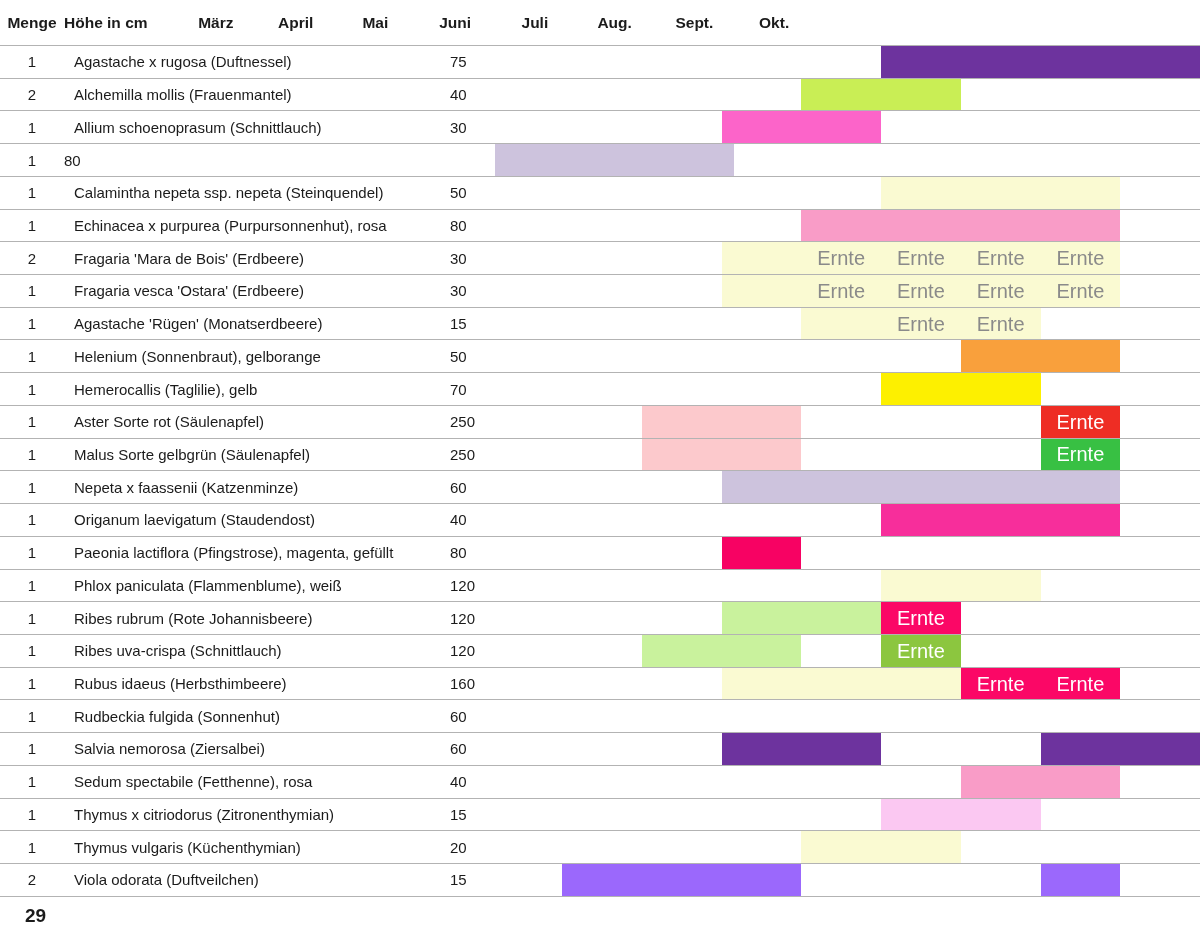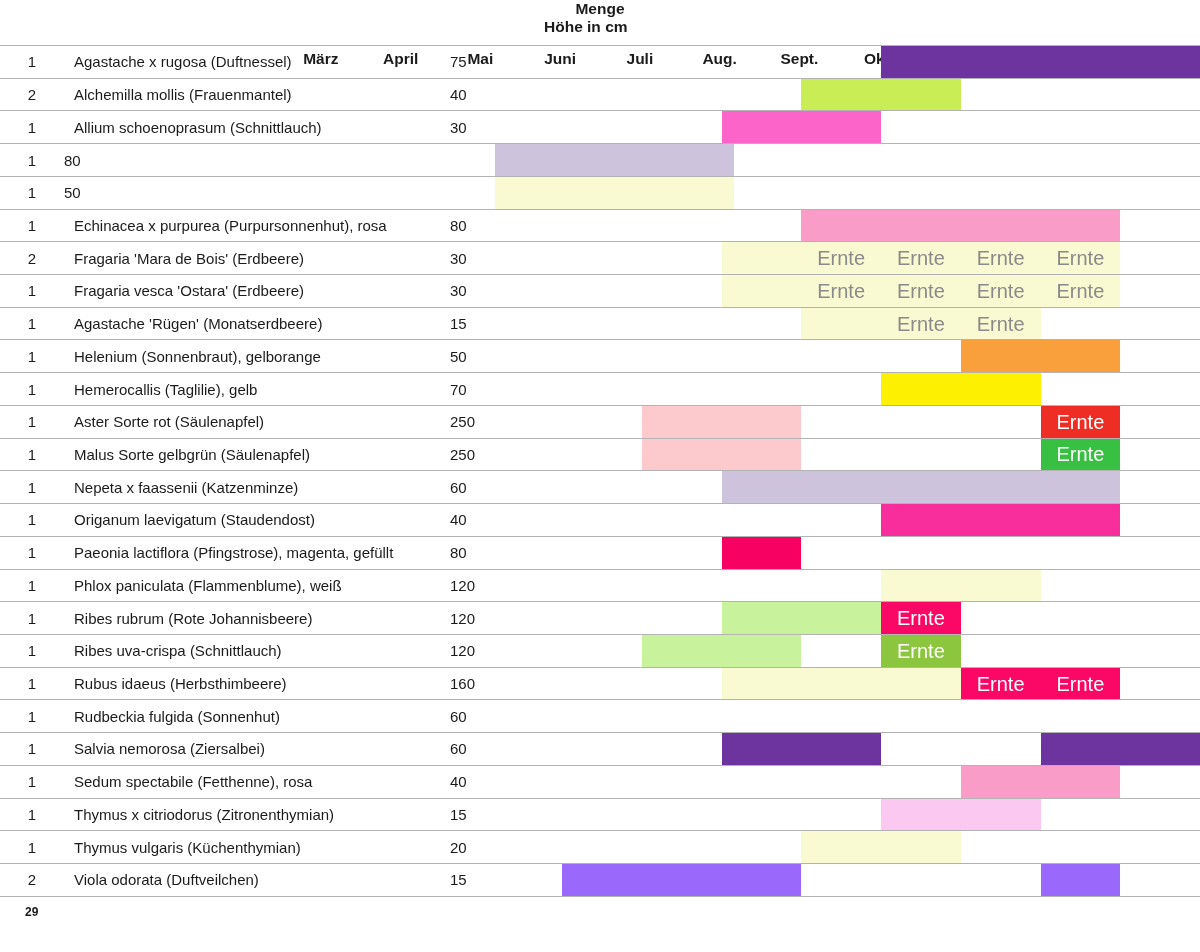--- a/index.html
+++ b/index.html
@@ -1,31 +1,31 @@
 <!DOCTYPE html>
 <html><head>
 <meta charset="utf-8">
 <style>
   html,body{margin:0;padding:0;background:#ffffff;}
   body{font-family:"Liberation Sans","DejaVu Sans",sans-serif;}
   .page{position:relative;width:1200px;height:952px;background:#ffffff;color:#1b1b1b;overflow:hidden;}
   .hrow{display:flex;align-items:center;height:46px;border-bottom:1px solid #b3b3b3;box-sizing:border-box;
-        font-weight:700;font-size:15.5px;flex-direction:column;}
+        font-weight:700;font-size:15.5px;}
   .row{display:flex;align-items:center;height:32.73px;border-bottom:1px solid #b3b3b3;box-sizing:border-box;
        font-size:15px;}
   .c-menge{flex:0 0 auto;width:64px;text-align:center;}
   .c-plant{flex:0 0 auto;width:386px;padding-left:10px;box-sizing:border-box;white-space:nowrap;overflow:hidden;}
   .c-height{flex:0 0 auto;width:112px;text-align:left;}
   .c-cal{flex:0 0 auto;position:relative;width:638px;height:100%;}
   .c-cal-h{flex:0 0 auto;display:flex;width:638px;height:100%;align-items:center;}
   .month-h{flex:0 0 auto;width:79.75px;text-align:center;}
   .bar{position:absolute;top:0;bottom:0;}
   .bar-label{position:absolute;top:0;bottom:0;display:flex;align-items:center;justify-content:center;
              font-size:20px;line-height:1;}
-  .page-num{font-weight:700;font-size:12px;margin:8px 0 0 25px;}
+  .page-num{font-weight:700;font-size:19px;margin:8px 0 0 25px;}
 </style>
 </head>
 <body>
 
 <div class="page">
 
   <div class="hrow">
     <div class="c-menge">Menge</div>
     <div class="c-height">Höhe in cm</div>
     <div class="c-cal-h" id="month-headers">
@@ -67,20 +67,21 @@
       </div>
       <div class="row">
         <div class="c-menge">1</div>
         <div class="c-height">80</div>
         <div class="c-cal">
           <div class="bar" style="left: 319px; width: 239.25px; background: rgb(205, 195, 221);"></div>
         </div>
       </div>
       <div class="row">
         <div class="c-menge">1</div>
+        <div class="c-plant">Calamintha nepeta ssp. nepeta (Steinquendel)</div>
         <div class="c-height">50</div>
         <div class="c-cal">
           <div class="bar" style="left: 319px; width: 239.25px; background: rgb(250, 250, 210);"></div>
         </div>
       </div>
       <div class="row">
         <div class="c-menge">1</div>
         <div class="c-plant">Echinacea x purpurea (Purpursonnenhut), rosa</div>
         <div class="c-height">80</div>
         <div class="c-cal">

